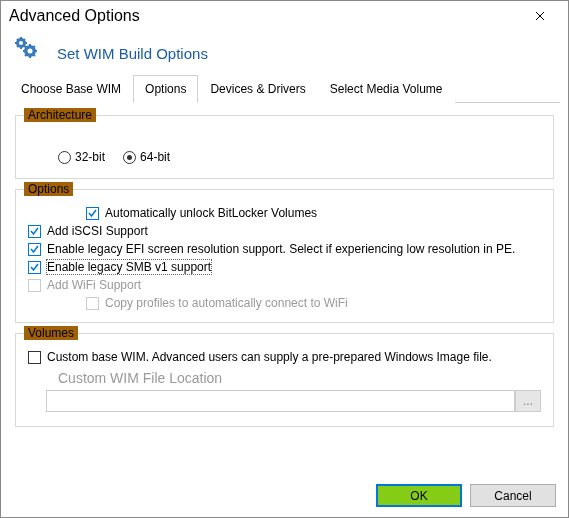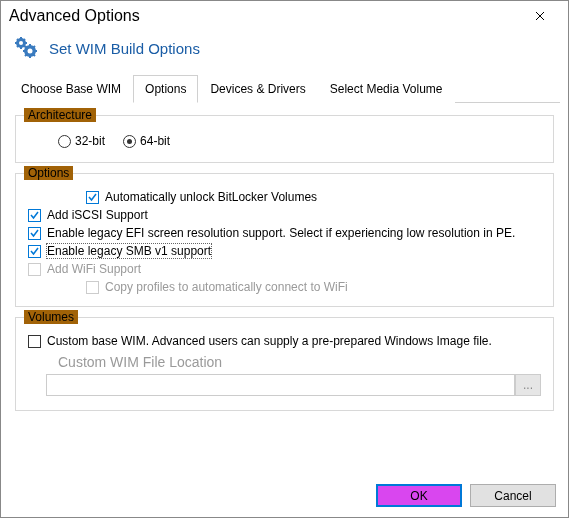--- a/index.html
+++ b/index.html
@@ -1,48 +1,48 @@
 <!DOCTYPE html>
 <html><head>
 <meta charset="utf-8">
 <style>
 * { box-sizing: border-box; margin: 0; padding: 0; }
 body { font-family: "Segoe UI", Tahoma, sans-serif; font-size: 12px; background: #fff; width: 569px; height: 518px; border: 1px solid #888; position: relative; }
 .titlebar { height: 30px; display: flex; align-items: center; padding: 0 8px; }
 .titlebar-text { font-size: 16px; color: #000; }
 .close-btn { margin-left: auto; width: 40px; height: 28px; display: flex; align-items: center; justify-content: center; cursor: pointer; }
 .close-btn svg { width: 10px; height: 10px; }
-.header { display: flex; align-items: center; padding: 4px 24px 12px 12px; gap: 12px; }
+.header { display: flex; align-items: flex-end; padding: 4px 24px 12px 12px; gap: 20px; }
 .header-icon svg { width: 24px; height: 24px; }
 .header-title { color: #1a5da6; font-size: 15px; }
 .tabs { display: flex; border-bottom: 1px solid #d0d0d0; margin: 0 8px; }
 .tab { padding: 6px 11px; font-size: 12px; cursor: pointer; border: 1px solid transparent; border-bottom: none; position: relative; top: 1px; background: #fff; }
 .tab.active { border-color: #d0d0d0; border-bottom: 1px solid #fff; }
 .content { padding: 12px 14px; }
 .group { border: 1px solid #d8d8d8; margin-bottom: 10px; padding: 14px 12px 10px 12px; position: relative; }
 .group-label { position: absolute; top: -8px; left: 8px; background: #a16207; padding: 0 4px; font-size: 12px; color: #000; }
-.radio-row { display: flex; gap: 18px; padding: 4px 0 4px 30px; align-items: center; }
+.radio-row { display: flex; gap: 18px; padding: 4px 0 4px 30px; align-items: center; margin-top: 16px; }
 .radio-item { display: flex; align-items: center; gap: 4px; cursor: pointer; }
 .radio { width: 13px; height: 13px; border: 1px solid #333; border-radius: 50%; display: inline-flex; align-items: center; justify-content: center; background: #fff; position: relative; }
 .radio.checked::after { content: ""; width: 5px; height: 5px; background: #333; border-radius: 50%; display: block; }
 .check-row { display: flex; align-items: center; gap: 6px; padding: 2px 0; }
 .check { width: 13px; height: 13px; border: 1px solid #333; background: #fff; display: inline-flex; align-items: center; justify-content: center; flex-shrink: 0; }
 .check.checked { border-color: #0078d7; }
 .check.checked svg { width: 11px; height: 11px; }
 .check.disabled { border-color: #ccc; }
 .indent1 { margin-left: 18px; padding-left: 40px; }
 .disabled-text { color: #9a9a9a; }
 .dotted { outline: 1px dotted #666; outline-offset: 0px; }
 .textbox-row { display: flex; align-items: center; gap: 0; margin: 4px 0 4px 18px; }
 .textbox { flex: 1; height: 22px; border: 1px solid #ccc; background: #fff; }
 .browse-btn { width: 26px; height: 22px; border: 1px solid #ccc; background: #e6e6e6; display: flex; align-items: center; justify-content: center; color: #888; cursor: pointer; font-size: 12px; }
 .field-label { font-size: 14px; color: #9a9a9a; margin-left: 30px; margin-top: 4px; }
 .buttons { position: absolute; bottom: 10px; right: 12px; display: flex; gap: 8px; }
 .btn { width: 86px; height: 23px; font-size: 12px; display: flex; align-items: center; justify-content: center; cursor: pointer; border: 1px solid #adadad; background: #e1e1e1; }
-.btn.primary { border: 2px solid #0078d7; background: #d946ef; }
+.btn.primary { border: 2px solid #0078d7; background: #84cc16; }
 </style>
 </head>
 <body>
 
 <div class="titlebar">
   <span class="titlebar-text">Advanced Options</span>
   <div class="close-btn">
     <svg viewBox="0 0 10 10">
         <path d="M1 1 L9 9 M9 1 L1 9" stroke="#000" stroke-width="1" fill="none"></path>
       </svg>

